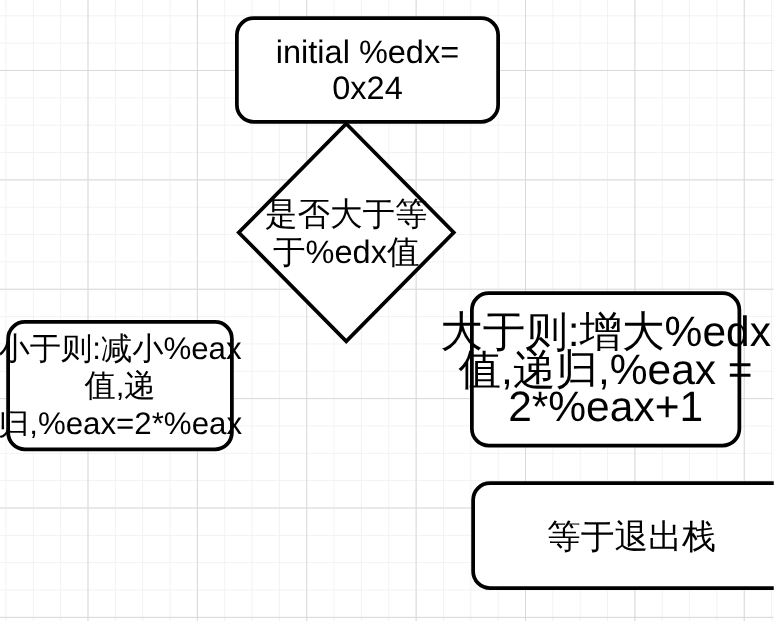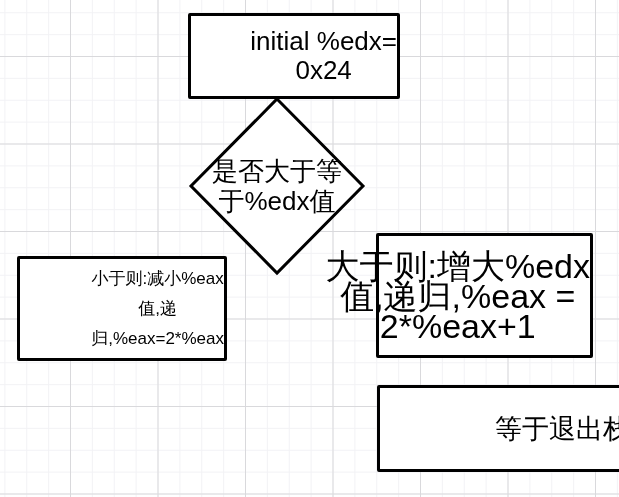--- a/index.html
+++ b/index.html
@@ -34,22 +34,21 @@
     position: absolute;
     box-sizing: border-box;
     display: flex;
     align-items: center;
     justify-content: center;
     color: #000000;
   }
   .box {
     background: #ffffff;
     border: 3px solid #000000;
-    border-radius: 2px;
-    justify-content: flex-end;
+    border-radius: 15px;
   }
   .label {
     white-space: pre;
     text-align: center;
     line-height: 30px;
   }
   
   .pos-initial  { left: 188px; top: 13px;  width: 212px; height: 86px;  font-size: 26px; }
   .pos-initial .label { line-height: 29px; }
 
@@ -61,21 +60,21 @@
     overflow: visible;
   }
   .diamond-svg polygon {
     fill: #ffffff;
     stroke: #000000;
     stroke-width: 3;
     stroke-linejoin: miter;
   }
   .diamond-label { position: relative; text-align: center; }
 
-  .pos-less     { left: 17px;  top: 256px; width: 210px; height: 105px; font-size: 17px; }
+  .pos-less     { left: 5px;  top: 256px; width: 182px; height: 105px; font-size: 25px; }
   .pos-greater  { left: 376px; top: 233px; width: 217px; height: 125px; font-size: 34px; }
   .pos-equal    { left: 377px; top: 385px; width: 256px; height: 87px;  font-size: 27px; }
 </style>
 </head>
 <body>
 
 <div class="canvas">
 
   <div class="node box pos-initial">
     <div class="label">initial %edx=

